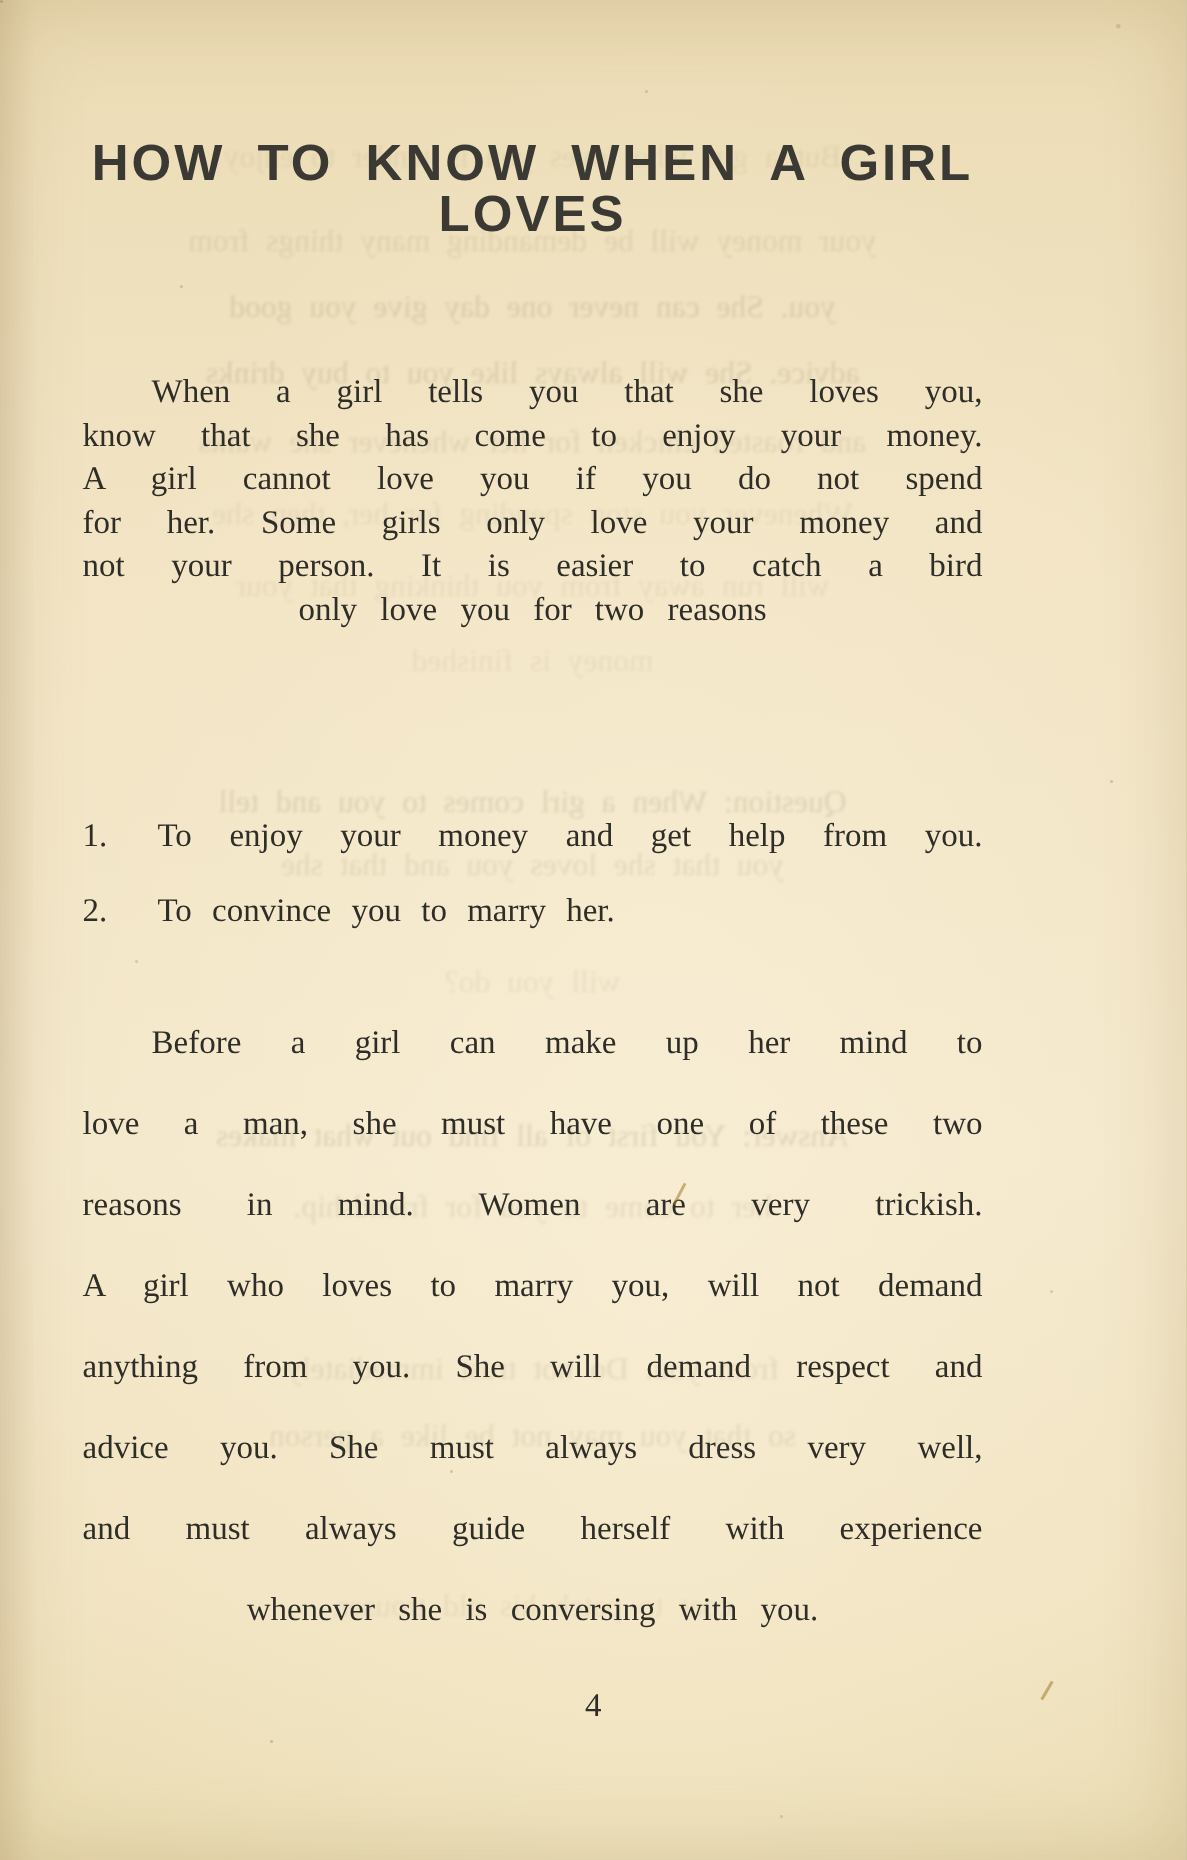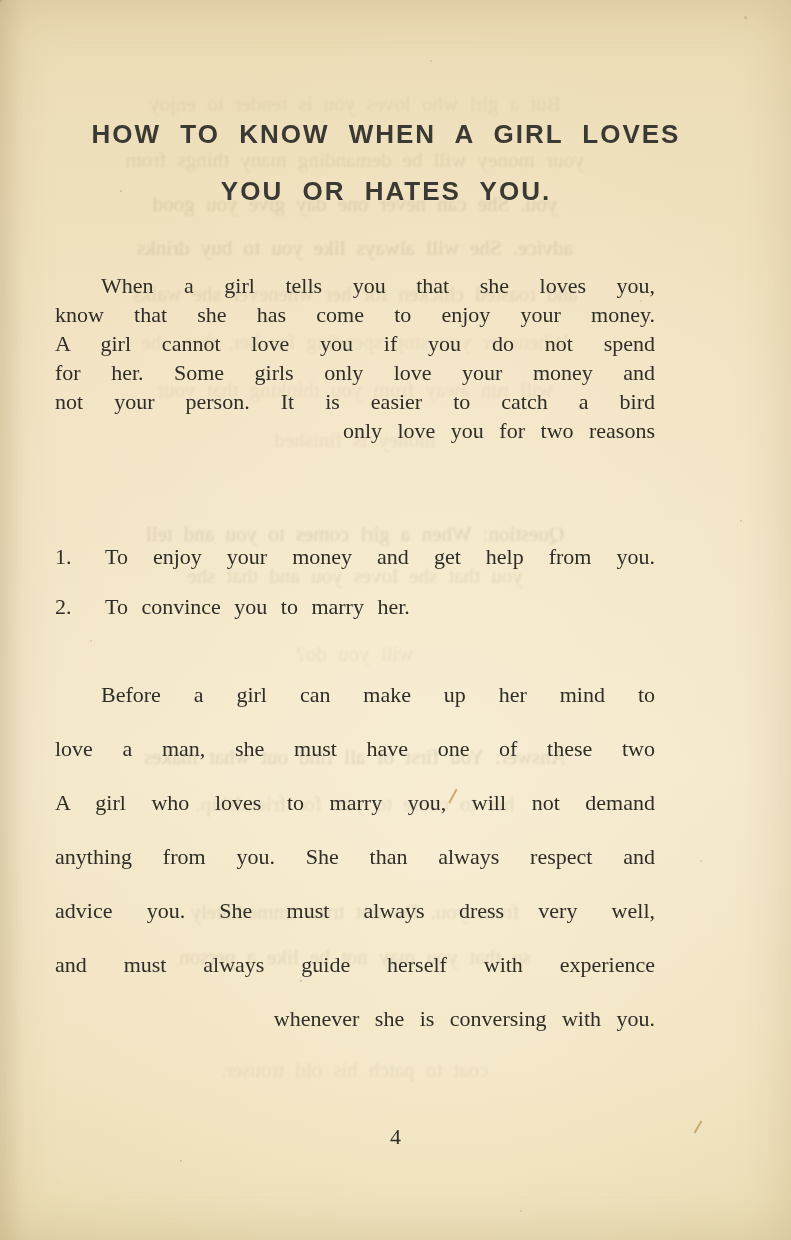--- a/index.html
+++ b/index.html
@@ -9,32 +9,32 @@
       radial-gradient(ellipse at 55% 68%, rgba(255,248,228,0.35), rgba(255,248,228,0) 70%),
       linear-gradient(90deg, rgba(120,90,40,0.10) 0%, rgba(120,90,40,0) 3%),
       linear-gradient(180deg,#eadab2 0%,#eedfbb 10%,#f2e4c4 30%,#f4e8cb 62%,#f1e3c1 86%,#eadcb2 100%);
     box-shadow: inset 0 0 55px rgba(140,110,60,0.22);
     font-family:"Liberation Serif", serif;
     color:#2f2d27;
   }
 
   
   .title {
-    position:absolute; top:121px; left:55px; width:600px; text-align:center;
+    position:absolute; top:92px; left:55px; width:600px; text-align:center;
     font-family:"Liberation Sans", sans-serif; font-weight:700;
-    font-size:26px; letter-spacing:2px; word-spacing:10px; color:#3b3933;margin-left:31px;
+    font-size:34px; letter-spacing:2px; word-spacing:10px; color:#3b3933;
   }
   .title-line { line-height:1; margin-bottom:31px; }
 
   
   .para { position:absolute; left:55px; width:600px; font-size:22px; }
-  #para1 { top:271px; line-height:29px; }
+  #para1 { top:246px; line-height:29px; }
   #para2 { top:668px; line-height:54px; }
   .jline { text-align:justify; text-align-last:justify; }
-  .lline { text-align:right; word-spacing:10px; }
+  .lline { text-align:center; word-spacing:10px; }
   .first { text-indent:46px; }
 
   
   .list { position:absolute; top:542px; left:55px; width:600px; font-size:22px; line-height:30px; }
   .list-item { display:flex; margin-bottom:20px; }
   .list-num { width:50px; flex:0 0 50px; }
   .list-text { flex:1; }
   .list-text.just { text-align:justify; text-align-last:justify; }
   .list-text.left { word-spacing:8px; }
 
@@ -81,21 +81,20 @@
   <div class="ghost" style="top:564px">you that she loves you and that she</div>
   <div class="ghost g-faint" style="top:642px">will you do?</div>
   <div class="ghost g-strong" style="top:745px">Answer: You first of all find out what makes</div>
   <div class="ghost" style="top:792px">her to come to you for friendship.</div>
   <div class="ghost" style="top:900px">from you. Do not trust immediately</div>
   <div class="ghost" style="top:945px">so that you may not be like a person</div>
   <div class="ghost g-faint" style="top:1058px">coat to patch his old trouser.</div>
 
   <div class="title">
     <div class="title-line">HOW TO KNOW WHEN A GIRL LOVES</div>
-    <div class="title-line">YOU OR HATES YOU.</div>
   </div>
 
   <div class="para" id="para1">
     <div class="jline first">When a girl tells you that she loves you,</div>
     <div class="jline">know that she has come to enjoy your money.</div>
     <div class="jline">A girl cannot love you if you do not spend</div>
     <div class="jline">for her. Some girls only love your money and</div>
     <div class="jline">not your person. It is easier to catch a bird</div>
     <div class="lline">only love you for two reasons</div>
   </div>
@@ -107,22 +106,23 @@
     </div>
     <div class="list-item">
       <span class="list-num">2.</span>
       <span class="list-text left">To convince you to marry her.</span>
     </div>
   </div>
 
   <div class="para" id="para2">
     <div class="jline first">Before a girl can make up her mind to</div>
     <div class="jline">love a man, she must have one of these two</div>
+    <div class="jline">reasons in mind. Women are very trickish.</div>
     <div class="jline">A girl who loves to marry you, will not demand</div>
-    <div class="jline">anything from you. She than always respect and</div>
+    <div class="jline">anything from you. She will demand respect and</div>
     <div class="jline">advice you. She must always dress very well,</div>
     <div class="jline">and must always guide herself with experience</div>
     <div class="lline">whenever she is conversing with you.</div>
   </div>
 
   <div class="page-number">4</div>
 
   <div class="artifact" id="artifact-1"></div>
   <div class="artifact" id="artifact-2"></div>
   <div class="artifact" id="artifact-3"></div>

